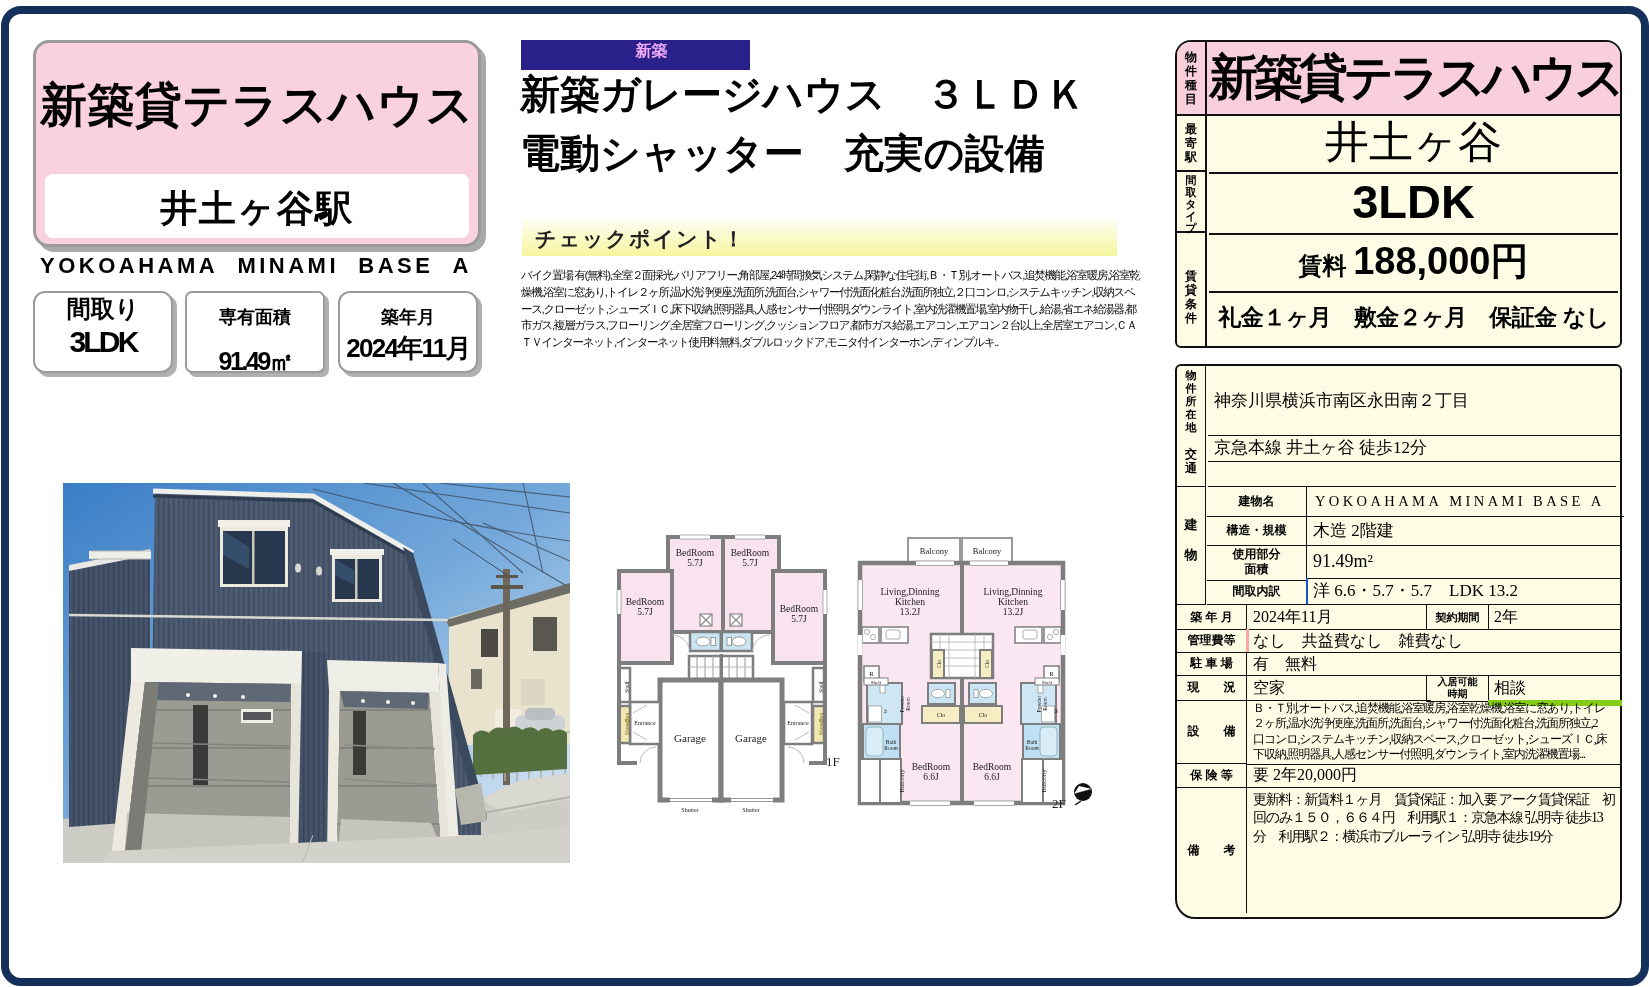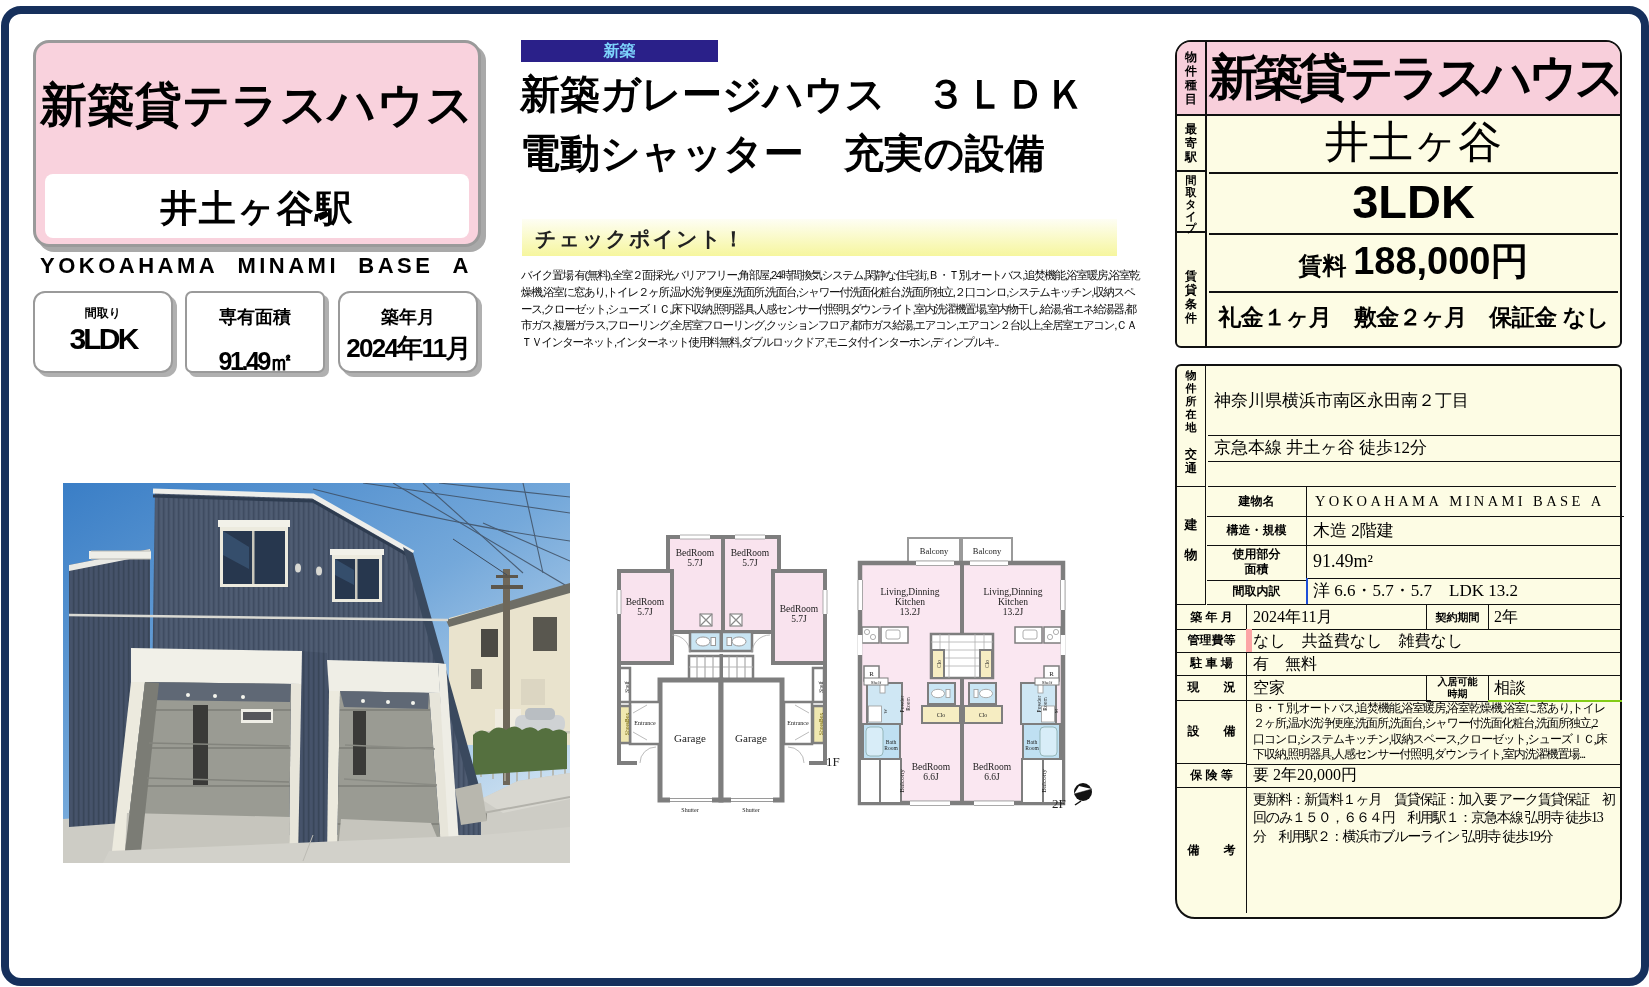--- a/index.html
+++ b/index.html
@@ -18,35 +18,35 @@
   <div class="abs" style="left:0;top:31px;width:100%;text-align:center;font-size:47px;font-weight:bold;color:#000;letter-spacing:0.5px;white-space:nowrap;">新築貸テラスハウス</div>
 
   <div class="abs" style="left:9px;top:131px;width:424px;height:64px;background:#fff;border-radius:8px;"></div>
 
   <div class="abs" style="left:9px;top:141px;width:424px;text-align:center;font-size:37px;font-weight:bold;color:#000;letter-spacing:1.5px;">井土ヶ谷駅</div>
 </div>
 
 <div class="abs" style="left:40px;top:253px;width:430px;text-align:center;font-size:22px;font-weight:bold;letter-spacing:3.5px;white-space:nowrap;">YOKOAHAMA&nbsp;&nbsp;MINAMI&nbsp;&nbsp;BASE&nbsp;&nbsp;A</div>
 
 <div class="abs" style="left:33px;top:291px;width:136px;height:78px;background:#fff;border:2px solid #9a9a9a;border-radius:12px;box-shadow:4px 4px 0 #b0b0b0;text-align:center;">
-  <div style="margin-top:12px;font-size:12px;font-weight:bold;">間取り</div>
+  <div style="font-size:24px;font-weight:bold;">間取り</div>
   <div style="margin-top:0px;font-size:30px;font-weight:bold;letter-spacing:-2.8px;">3LDK</div>
 </div>
 
 <div class="abs" style="left:185px;top:291px;width:136px;height:78px;background:#fff;border:2px solid #9a9a9a;border-radius:7px;box-shadow:4px 4px 0 #b0b0b0;text-align:center;">
   <div style="margin-top:12px;font-size:18px;font-weight:bold;">専有面積</div>
   <div style="margin-top:16px;font-size:25px;font-weight:bold;letter-spacing:-2.4px;">91.49㎡</div>
 </div>
 
 <div class="abs" style="left:338px;top:291px;width:136px;height:78px;background:#fff;border:2px solid #9a9a9a;border-radius:12px;box-shadow:4px 4px 0 #b0b0b0;text-align:center;">
   <div style="margin-top:12px;font-size:18px;font-weight:bold;">築年月</div>
   <div style="margin-top:2px;font-size:26px;font-weight:bold;letter-spacing:-1.7px;">2024年11月</div>
 </div>
 
-<div class="abs" style="left:521px;top:40px;width:197px;height:22px;background:#2a2089;color:#7dd3fc;font-size:16px;font-weight:bold;text-align:center;line-height:22px;">新築</div>
+<div class="abs" style="left:521px;top:40px;width:197px;height:30px;background:#2a2089;color:#f0abfc;font-size:16px;font-weight:bold;text-align:center;line-height:22px;padding-left:32px;">新築</div>
 
 <div class="abs" style="left:520px;top:67px;font-size:40px;font-weight:bold;white-space:nowrap;">新築ガレージハウス　３ＬＤＫ</div>
 
 <div class="abs" style="left:520px;top:126px;font-size:40px;font-weight:bold;white-space:nowrap;">電動シャッター　充実の設備</div>
 
 <div class="abs" style="left:522px;top:219px;width:595px;height:37px;background:linear-gradient(#fefef4,#f6f69e);">
   <div style="margin:6px 0 0 13px;font-size:21px;font-weight:bold;color:#222;letter-spacing:2px;">チェックポイント！</div>
 </div>
 
 <div class="abs" style="left:521px;top:267px;width:620px;font-size:11.5px;line-height:16.8px;letter-spacing:-1.35px;color:#0a0a0a;">バイク置場 有(無料),全室２面採光,バリアフリー,角部屋,24時間換気システム,閑静な住宅街,Ｂ・Ｔ別,オートバス,追焚機能,浴室暖房,浴室乾燥機,浴室に窓あり,トイレ２ヶ所,温水洗浄便座,洗面所,洗面台,シャワー付洗面化粧台,洗面所独立,２口コンロ,システムキッチン,収納スペース,クローゼット,シューズＩＣ,床下収納,照明器具,人感センサー付照明,ダウンライト,室内洗濯機置場,室内物干し,給湯,省エネ給湯器,都市ガス,複層ガラス,フローリング,全居室フローリング,クッションフロア,都市ガス給湯,エアコン,エアコン２台以上,全居室エアコン,ＣＡＴＶインターネット,インターネット使用料無料,ダブルロックドア,モニタ付インターホン,ディンプルキ..</div>
@@ -93,30 +93,30 @@
   <div class="abs serif" style="left:130px;top:179px;width:309px;height:33px;border-bottom:1px solid #111;font-size:18px;line-height:33px;padding-left:6px;">91.49m²</div>
 
   <div class="abs" style="left:30px;top:212px;width:99px;height:26px;border-right:2px solid #1d4ed8;border-bottom:1px solid #111;font-size:12px;font-weight:bold;text-align:center;line-height:26px;">間取内訳</div>
   <div class="abs serif" style="left:130px;top:212px;width:309px;height:26px;border-bottom:1px solid #111;font-size:17px;line-height:26px;padding-left:6px;">洋 6.6・5.7・5.7　LDK 13.2</div>
 
   <div class="abs" style="left:0;top:239px;width:69px;height:24px;border-right:1px solid #111;border-bottom:1px solid #111;font-size:12px;font-weight:bold;text-align:center;line-height:24px;">築 年 月</div>
   <div class="abs serif" style="left:70px;top:239px;width:178px;height:24px;border-bottom:1px solid #111;font-size:16px;line-height:24px;padding-left:6px;">2024年11月</div>
   <div class="abs" style="left:249px;top:239px;width:61px;height:24px;border-left:1px solid #111;border-right:1px solid #111;border-bottom:1px solid #111;font-size:11px;font-weight:bold;text-align:center;line-height:24px;">契約期間</div>
   <div class="abs serif" style="left:311px;top:239px;width:128px;height:24px;border-bottom:1px solid #111;font-size:16px;line-height:24px;padding-left:6px;">2年</div>
 
-  <div class="abs" style="left:0;top:263px;width:69px;height:23px;border-right:6px solid #fca5a5;border-bottom:1px solid #111;font-size:12px;font-weight:bold;text-align:center;line-height:23px;">管理費等</div>
+  <div class="abs" style="left:0;top:263px;width:69px;height:23px;border-right:3px solid #fca5a5;border-bottom:1px solid #111;font-size:12px;font-weight:bold;text-align:center;line-height:23px;">管理費等</div>
   <div class="abs serif" style="left:70px;top:263px;width:369px;height:23px;border-bottom:1px solid #111;font-size:16px;line-height:23px;padding-left:6px;">なし　共益費なし　雑費なし</div>
 
   <div class="abs" style="left:0;top:286px;width:69px;height:23px;border-right:1px solid #111;border-bottom:1px solid #111;font-size:12px;font-weight:bold;text-align:center;line-height:23px;">駐 車 場</div>
   <div class="abs serif" style="left:70px;top:286px;width:369px;height:23px;border-bottom:1px solid #111;font-size:16px;line-height:23px;padding-left:6px;">有　無料</div>
 
   <div class="abs" style="left:0;top:309px;width:69px;height:25px;border-right:1px solid #111;border-bottom:1px solid #111;font-size:12px;font-weight:bold;text-align:center;line-height:25px;">現　　況</div>
   <div class="abs serif" style="left:70px;top:309px;width:178px;height:25px;border-bottom:1px solid #111;font-size:16px;line-height:25px;padding-left:6px;">空家</div>
   <div class="abs" style="left:249px;top:309px;width:61px;height:25px;border-left:1px solid #111;border-right:1px solid #111;border-bottom:1px solid #111;font-size:10px;font-weight:bold;text-align:center;line-height:12px;padding-top:1px;">入居可能<br>時期</div>
-  <div class="abs serif" style="left:311px;top:309px;width:128px;height:25px;border-bottom:2px solid #84cc16;font-size:16px;line-height:25px;padding-left:6px;">相談</div>
+  <div class="abs serif" style="left:311px;top:309px;width:128px;height:25px;border-bottom:6px solid #84cc16;font-size:16px;line-height:25px;padding-left:6px;">相談</div>
 
   <div class="abs" style="left:0;top:334px;width:69px;height:63px;border-right:1px solid #111;border-bottom:1px solid #111;font-size:12px;font-weight:bold;text-align:center;line-height:63px;">設　　備</div>
   <div class="abs serif" style="left:70px;top:334px;width:369px;height:63px;border-bottom:1px solid #111;font-size:12px;line-height:15.4px;letter-spacing:-1.1px;padding:1px 0 0 6px;white-space:nowrap;">Ｂ・Ｔ別,オートバス,追焚機能,浴室暖房,浴室乾燥機,浴室に窓あり,トイレ<br>２ヶ所,温水洗浄便座,洗面所,洗面台,シャワー付洗面化粧台,洗面所独立,2<br>口コンロ,システムキッチン,収納スペース,クローゼット,シューズＩＣ,床<br>下収納,照明器具,人感センサー付照明,ダウンライト,室内洗濯機置場...</div>
 
   <div class="abs" style="left:0;top:397px;width:69px;height:24px;border-right:1px solid #111;border-bottom:1px solid #111;font-size:12px;font-weight:bold;text-align:center;line-height:24px;">保 険 等</div>
   <div class="abs serif" style="left:70px;top:397px;width:369px;height:24px;border-bottom:1px solid #111;font-size:16px;line-height:24px;padding-left:6px;">要 2年20,000円</div>
 
   <div class="abs" style="left:0;top:421px;width:69px;height:126px;border-right:1px solid #111;font-size:12px;font-weight:bold;text-align:center;line-height:126px;">備　　考</div>
   <div class="abs serif" style="left:70px;top:421px;width:369px;height:126px;font-size:14px;line-height:18.3px;letter-spacing:-1.2px;padding:4px 0 0 6px;white-space:nowrap;">更新料：新賃料１ヶ月　賃貸保証：加入要 アーク賃貸保証　初<br>回のみ１５０，６６４円　利用駅１：京急本線 弘明寺 徒歩13<br>分　利用駅２：横浜市ブルーライン 弘明寺 徒歩19分</div>
 </div>

